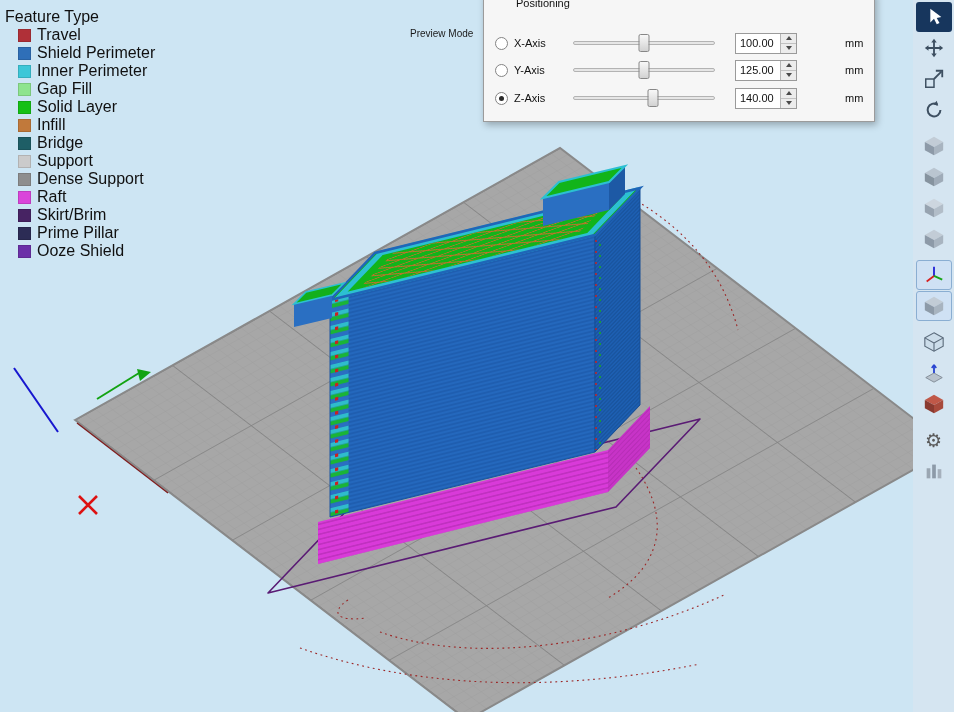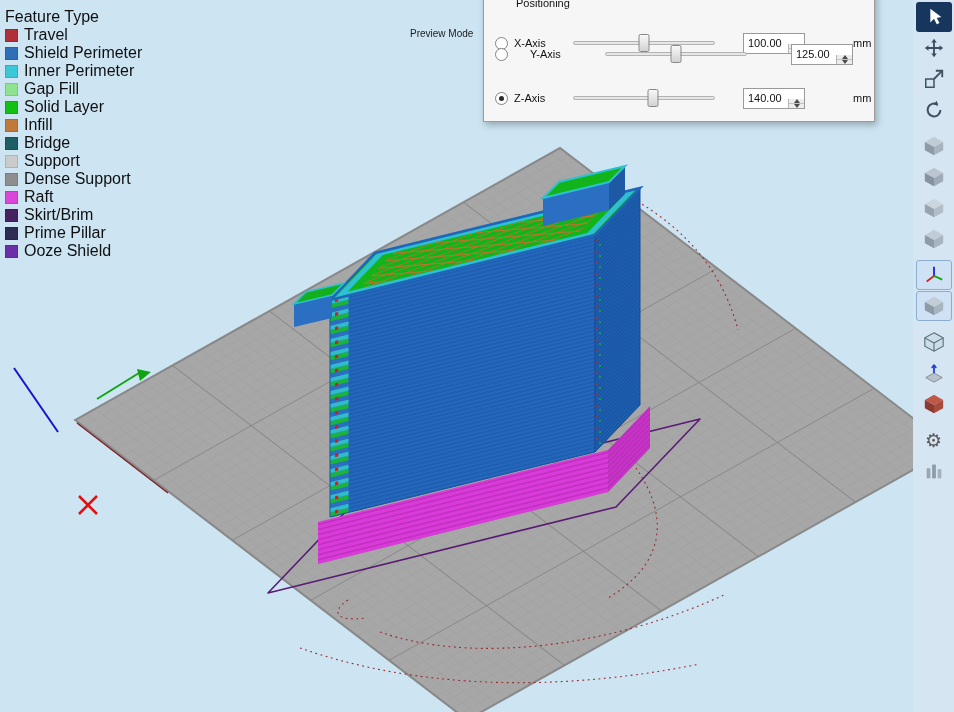--- a/index.html
+++ b/index.html
@@ -7,43 +7,43 @@
     width:954px;height:712px;overflow:hidden;position:relative;
     background:#cde5f3;
     font-family:"Liberation Sans", sans-serif;
     -webkit-font-smoothing:antialiased;
   }
   .scene{position:absolute;left:0;top:0;width:954px;height:712px;display:block;}
 
   
   .legend{position:absolute;left:5px;top:8px;font-size:16px;color:#101010;z-index:5;}
   .legend-title{height:18px;line-height:18px;}
-  .legend-row{display:flex;align-items:center;height:18px;}
+  .legend-row{display:flex;align-items:center;height:18px;margin-left:13px;}
   .swatch{width:13px;height:13px;display:inline-block;margin-right:6px;flex:none;border:1px solid rgba(0,0,0,0.12);box-sizing:border-box;}
   .legend-label{white-space:nowrap;}
 
   
   .preview-label{position:absolute;left:410px;top:28px;font-size:10px;color:#1a1a1a;z-index:5;}
 
   
   .pos-panel{
     position:absolute;left:483px;top:-8px;width:392px;height:130px;
     background:#f6f6f6;border:1px solid #9b9b9b;box-sizing:border-box;
     box-shadow:2px 3px 7px rgba(0,0,0,0.28);z-index:6;
   }
   .pos-title{position:absolute;left:32px;top:4px;font-size:11px;color:#111;}
   .pos-row{position:absolute;left:11px;height:22px;display:flex;align-items:center;}
-  .pos-row.r0{top:39px;} .pos-row.r1{top:50px;gap:16px;} .pos-row.r2{top:94px;}
+  .pos-row.r0{top:39px;} .pos-row.r1{top:66px;} .pos-row.r2{top:94px;}
   .radio{width:13px;height:13px;border:1px solid #848484;border-radius:50%;background:#fff;box-sizing:border-box;position:relative;flex:none;}
   .radio.on::after{content:"";position:absolute;left:3px;top:3px;right:3px;bottom:3px;border-radius:50%;background:#2a2a2a;}
   .pos-label{margin-left:6px;width:59px;font-size:11px;color:#111;}
   .slider{position:relative;width:142px;height:20px;flex:none;}
   .slider-track{position:absolute;left:0;right:0;top:8px;height:4px;background:#e6e6e6;border:1px solid #b3b3b3;border-radius:2px;box-sizing:border-box;}
   .slider-handle{position:absolute;top:1px;width:11px;height:18px;background:linear-gradient(#f8f8f8,#d2d2d2);border:1px solid #878787;border-radius:2px;box-sizing:border-box;transform:translateX(-50%);}
-  .spinbox{margin-left:28px;width:62px;height:21px;background:#fff;border:1px solid #9a9a9a;box-sizing:border-box;display:flex;flex:none;align-items:flex-end;}
+  .spinbox{margin-left:20px;width:62px;height:21px;background:#fff;border:1px solid #9a9a9a;box-sizing:border-box;display:flex;flex:none;}
   .spin-value{flex:1;font-size:11px;line-height:19px;padding-left:4px;color:#111;overflow:hidden;}
   .spin-buttons{width:15px;border-left:1px solid #b5b5b5;display:flex;flex-direction:column;}
   .spin-up,.spin-down{flex:1;background:#ececec;display:flex;align-items:center;justify-content:center;}
   .spin-up{border-bottom:1px solid #c2c2c2;}
   .tri-up{width:0;height:0;border-left:3px solid transparent;border-right:3px solid transparent;border-bottom:4px solid #4a4a4a;}
   .tri-down{width:0;height:0;border-left:3px solid transparent;border-right:3px solid transparent;border-top:4px solid #4a4a4a;}
   .unit{margin-left:8px;font-size:11px;color:#111;padding-left:40px;}
 
   
   .toolbar{

